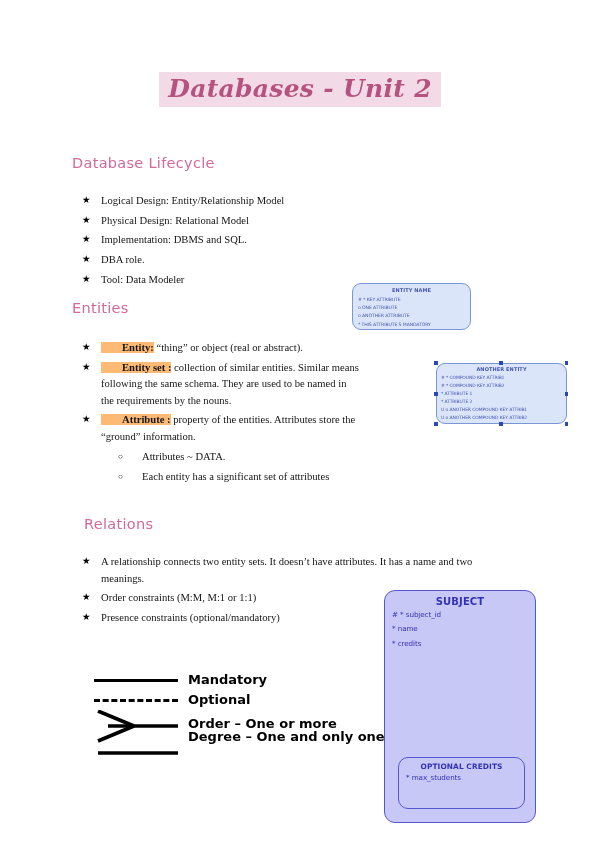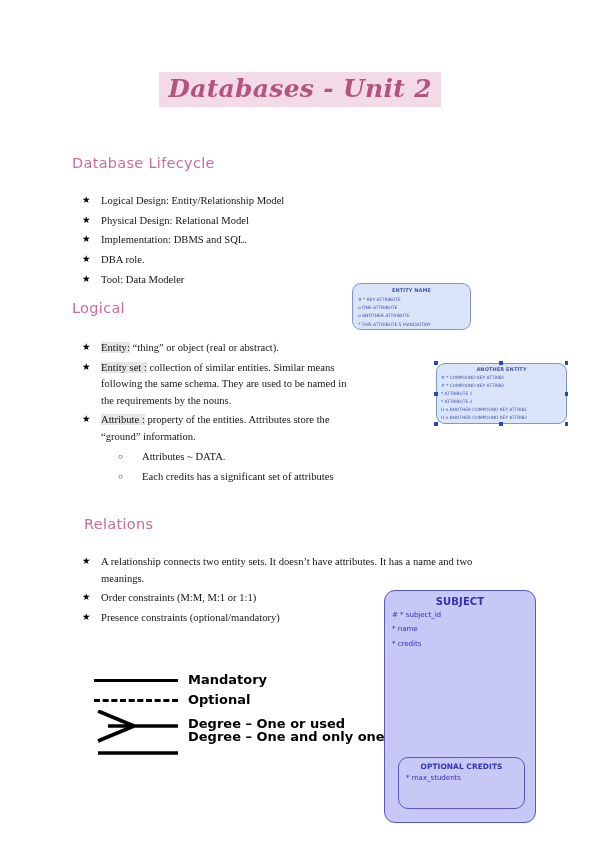--- a/index.html
+++ b/index.html
@@ -74,22 +74,23 @@
     width: 19px;
     font-size: 9.5px;
     line-height: 1.55;
     color: #000000;
   }
   .btext {
     flex: 1 1 auto;
     line-height: 1.56;
   }
   .hl {
-    background: #e5e5e5;
-    font-weight: normal;
+    background: #fdba74;
+    font-weight: bold;
+    padding-left: 21px;
   }
 
   .subbullets {
     margin: 4px 0 0 0;
     padding: 0;
     list-style: none;
   }
   .sub-row {
     display: flex;
     align-items: flex-start;
@@ -347,21 +348,21 @@
     <div class="bullet-row">
       <span class="star">★</span>
       <span class="btext">DBA role.</span>
     </div>
     <div class="bullet-row">
       <span class="star">★</span>
       <span class="btext">Tool: Data Modeler</span>
     </div>
   </div>
 
-  <div class="section-h" id="h-entities">Logical</div>
+  <div class="section-h" id="h-entities">Entities</div>
 
   <div class="bullets" id="list-entities">
     <div class="bullet-row">
       <span class="star">★</span>
       <span class="btext"><span class="hl">Entity:</span><span> “thing” or object (real or abstract).</span></span>
     </div>
     <div class="bullet-row">
       <span class="star">★</span>
       <span class="btext"><span class="hl">Entity set :</span><span> collection of similar entities. Similar means following the same schema. They are used to be named in the requirements by the nouns.</span></span>
     </div>
@@ -370,21 +371,21 @@
       <span class="btext"><span class="hl">Attribute :</span><span> property of the entities. Attributes store the “ground” information.</span></span>
     </div>
 
     <div class="subbullets">
       <div class="sub-row">
         <span class="circ">○</span>
         <span class="btext">Attributes ~ DATA.</span>
       </div>
       <div class="sub-row">
         <span class="circ">○</span>
-        <span class="btext">Each credits has a significant set of attributes</span>
+        <span class="btext">Each entity has a significant set of attributes</span>
       </div>
     </div>
   </div>
 
   <div class="erbox" id="erbox-entity-name">
     <div class="er-title">ENTITY NAME</div>
     <div class="er-attr"># * KEY ATTRIBUTE</div>
     <div class="er-attr">o ONE ATTRIBUTE</div>
     <div class="er-attr">o ANOTHER ATTRIBUTE</div>
     <div class="er-attr">* THIS ATTRIBUTE S MANDATORY</div>
@@ -440,21 +441,21 @@
     </div>
 
     <div class="crow-block">
       <svg width="90" height="46" viewBox="0 0 90 46">
         <line x1="4" y1="1" x2="40" y2="16" stroke="#000" stroke-width="3.6"></line>
         <line x1="4" y1="31" x2="40" y2="16" stroke="#000" stroke-width="3.6"></line>
         <line x1="14" y1="16" x2="84" y2="16" stroke="#000" stroke-width="3.6"></line>
         <line x1="4" y1="43" x2="84" y2="43" stroke="#000" stroke-width="3.6"></line>
       </svg>
     </div>
-    <span class="crow-label-1">Degree – One or used</span>
+    <span class="crow-label-1">Order – One or more</span>
     <span class="crow-label-2">Degree – One and only one</span>
   </div>
 
   <div class="erbox" id="erbox-subject">
     <div class="er-title">SUBJECT</div>
     <div class="er-attr"># * subject_id</div>
     <div class="er-attr">* name</div>
     <div class="er-attr">* credits</div>
 
 

